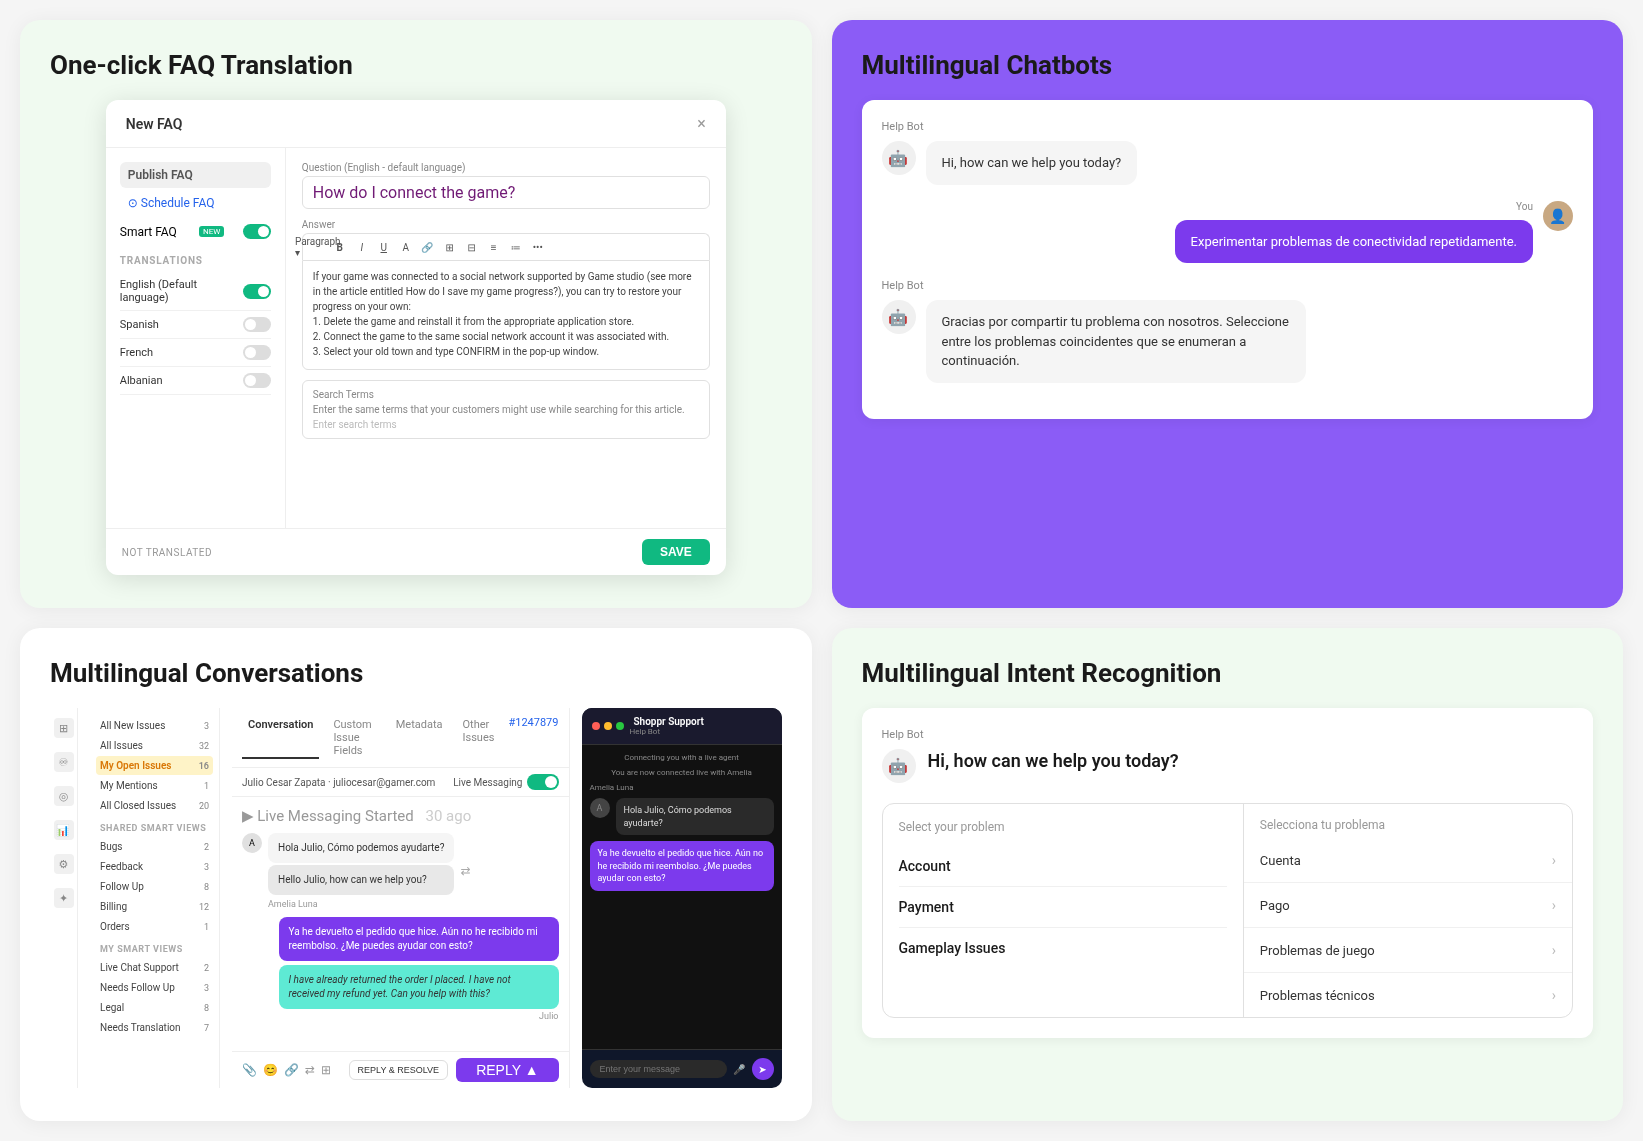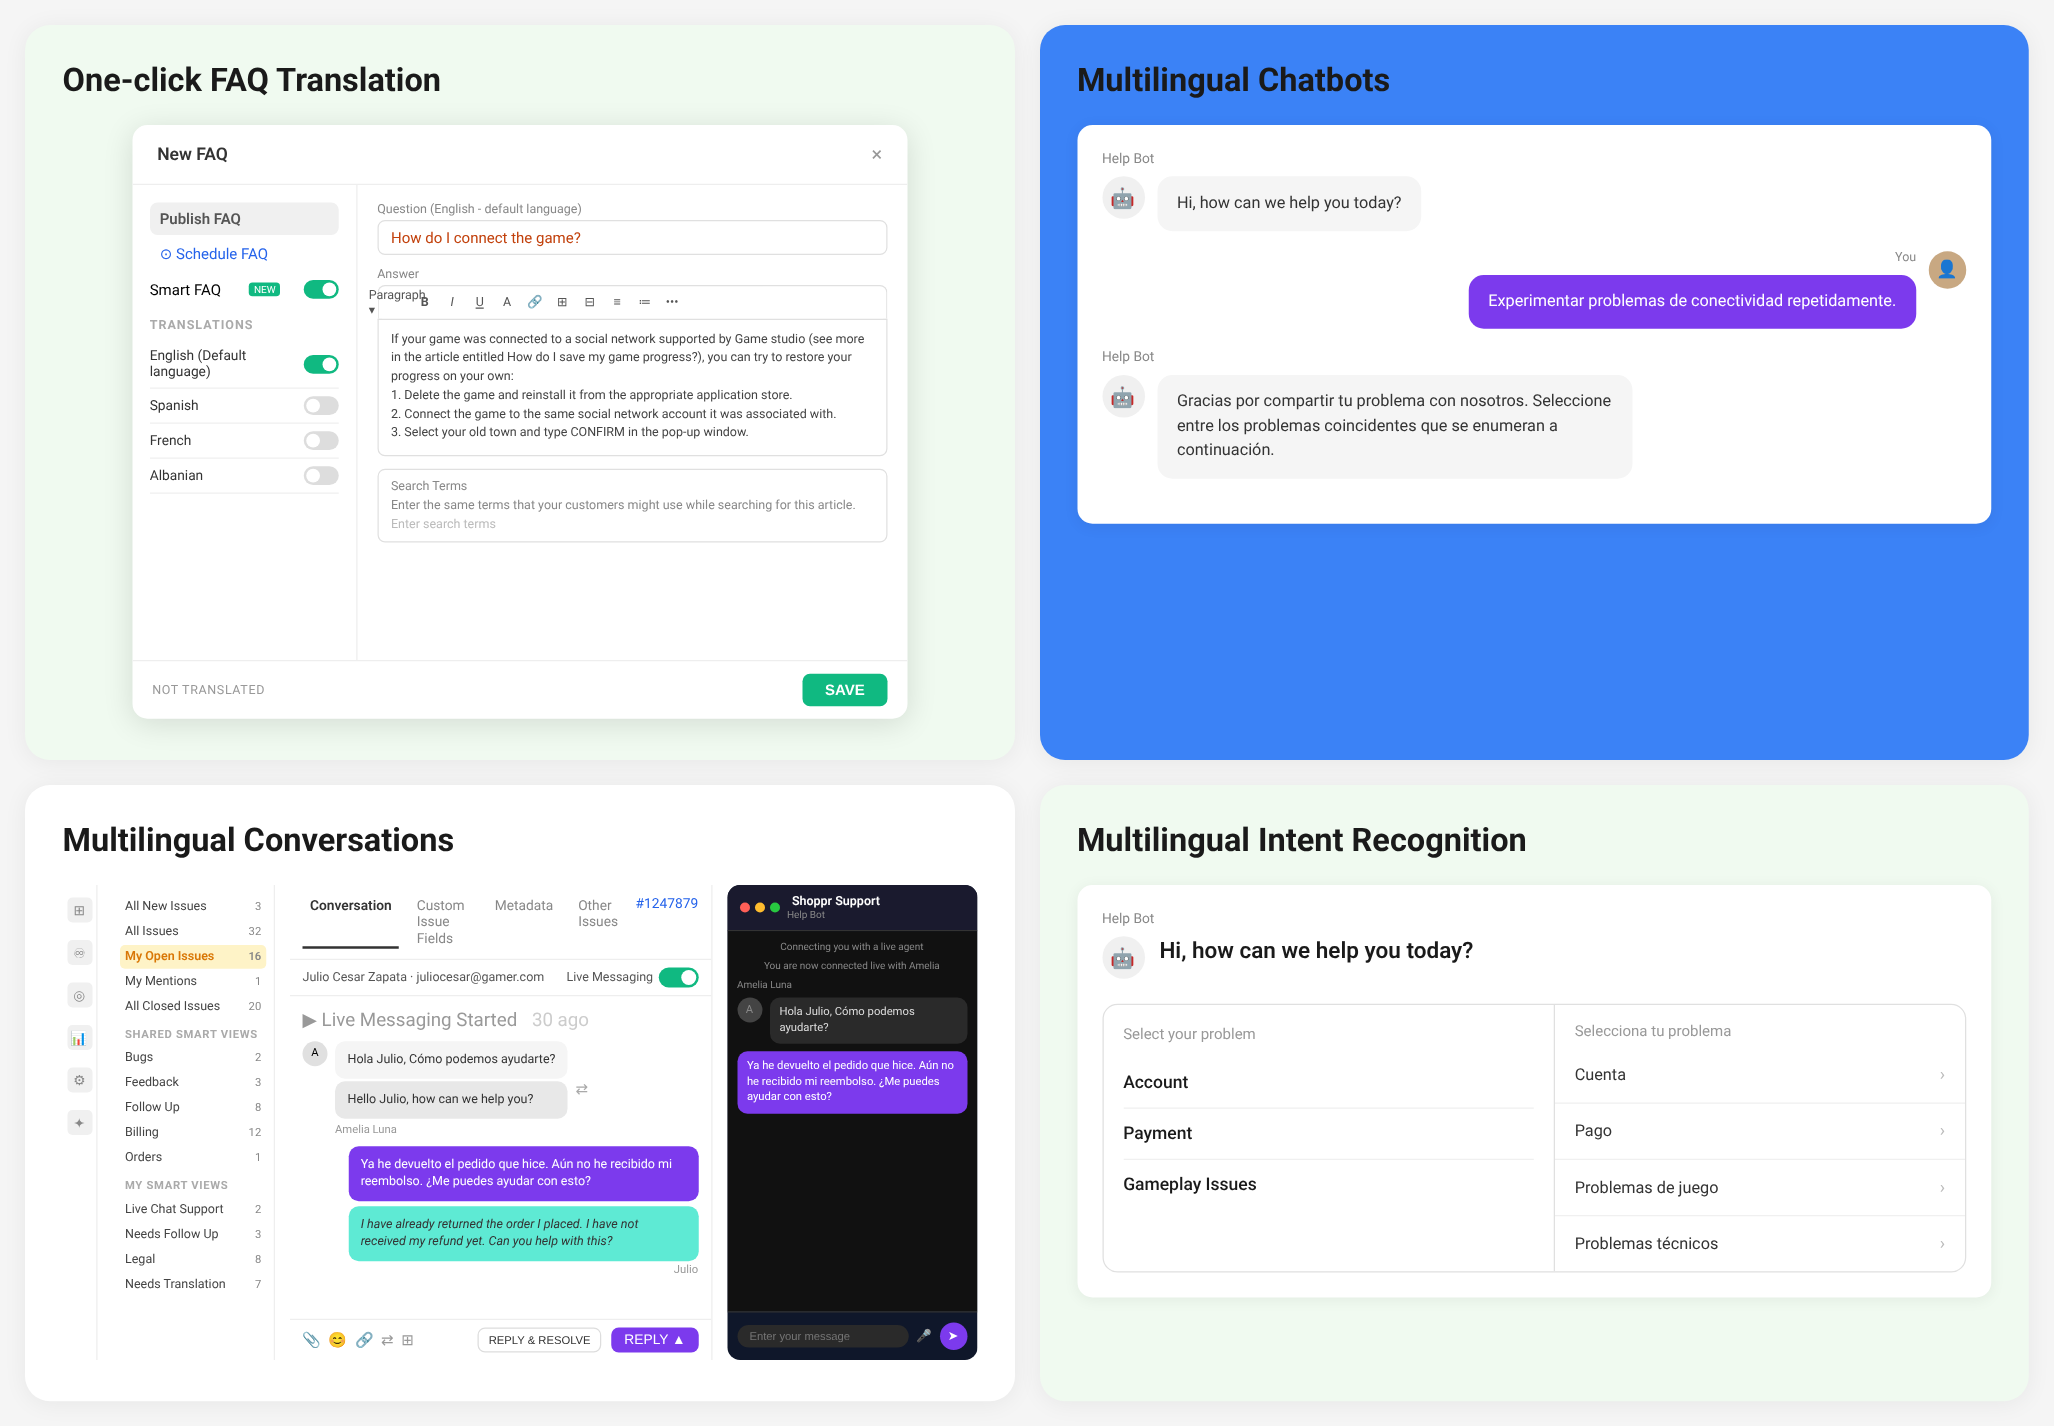--- a/index.html
+++ b/index.html
@@ -165,22 +165,22 @@
       font-size: 10px;
       color: #888;
       margin-bottom: 3px;
     }
 
     .form-input {
       width: 100%;
       border: 1px solid #e0e0e0;
       border-radius: 6px;
       padding: 6px 10px;
-      font-size: 12px;
-      color: #c2410c;
+      font-size: 16px;
+      color: #701a75;
       margin-bottom: 10px;
     }
 
     .editor-toolbar {
       display: flex;
       align-items: center;
       gap: 4px;
       border: 1px solid #e0e0e0;
       border-bottom: none;
       border-radius: 6px 6px 0 0;
@@ -250,21 +250,21 @@
       border: none;
       border-radius: 6px;
       padding: 6px 18px;
       font-size: 12px;
       font-weight: 600;
       cursor: pointer;
     }
 
     
     .chatbot-card {
-      background: #3b82f6;
+      background: #8b5cf6;
     }
 
     .chat-window {
       background: white;
       border-radius: 12px;
       padding: 20px;
       box-shadow: 0 2px 12px rgba(0,0,0,0.06);
     }
 
     .chat-bubble-row {
@@ -560,22 +560,22 @@
       padding: 4px 8px;
       font-size: 9px;
       color: #333;
       cursor: pointer;
     }
 
     .reply-btn {
       background: #7c3aed;
       border: none;
       border-radius: 6px;
-      padding: 4px 10px;
-      font-size: 11px;
+      padding: 4px 20px;
+      font-size: 14px;
       color: white;
       cursor: pointer;
     }
 
     
     .live-chat-panel {
       width: 200px;
       flex-shrink: 0;
       display: flex;
       flex-direction: column;

